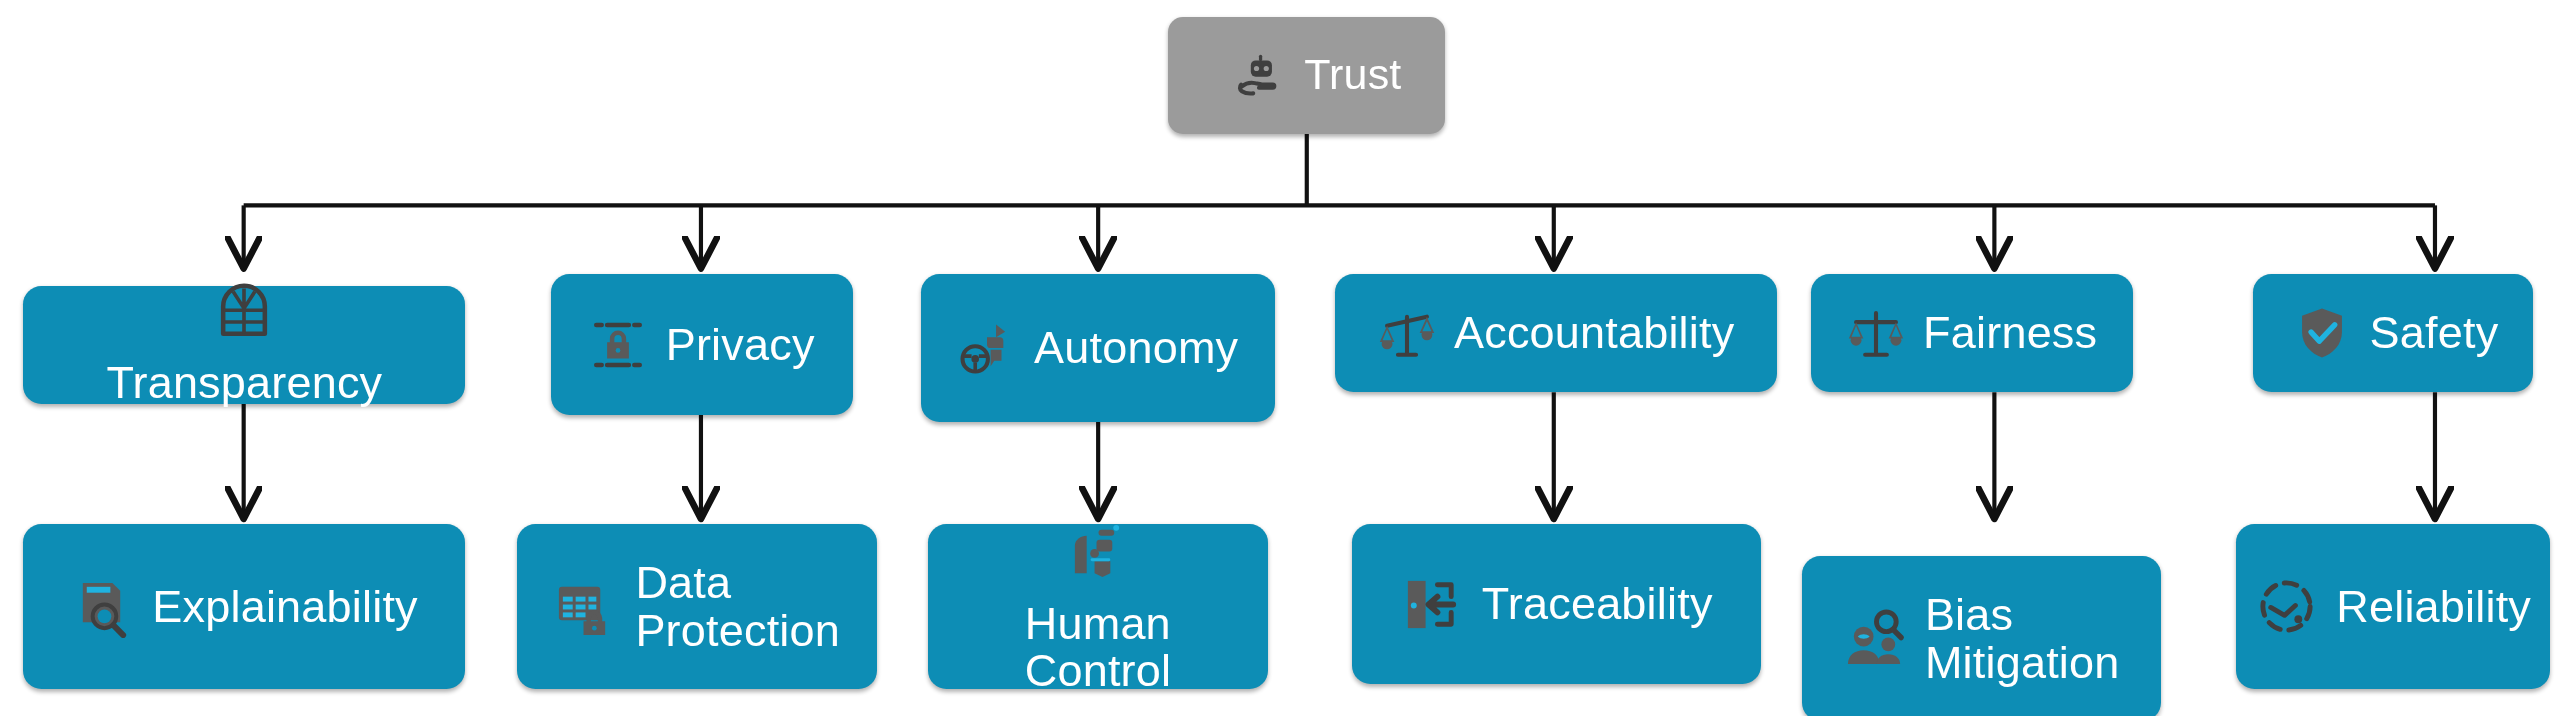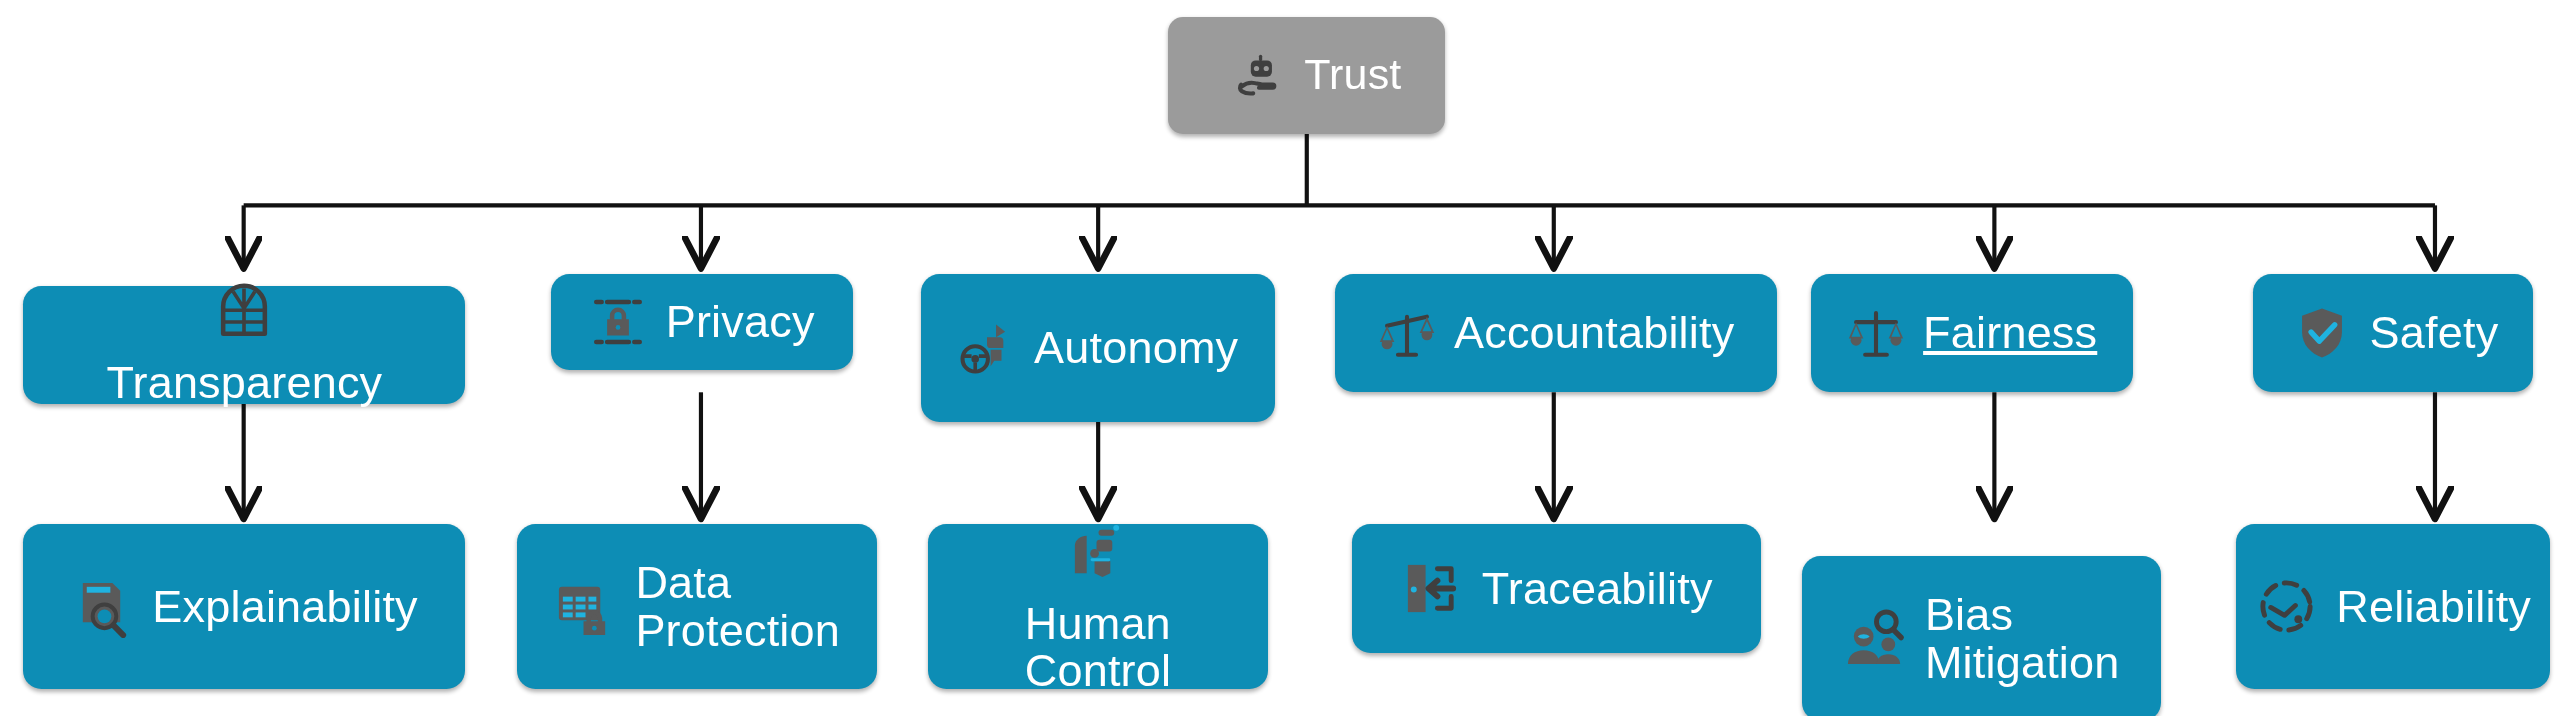--- a/index.html
+++ b/index.html
@@ -123,21 +123,21 @@
   <div class="node pillar" style="left:23.4px; top:286px; width:442px; height:118px;flex-direction:column;">
     <svg class="node-icon" viewBox="0 0 64 64">
       <g fill="none" stroke="#3f3f3f" stroke-width="5" stroke-linejoin="round">
         <path d="M9 56V26a23 23 0 0 1 46 0v30z"></path>
         <path d="M32 6v50M9 30h46M9 43h46M20 9.5 32 28 44 9.5" stroke-width="4"></path>
       </g>
     </svg>
     <span class="node-label">Transparency</span>
   </div>
 
-  <div class="node pillar" style="left:551px; top:274px; width:302px; height:96px;">
+  <div class="node pillar" style="left:551px; top:274px; width:302px; height:141px;">
     <svg class="node-icon" viewBox="0 0 64 64">
       <g stroke="#3f3f3f" stroke-width="5" stroke-linecap="round" fill="none">
         <path d="M8 10h6M20 10h24M50 10h6"></path>
         <path d="M8 54h6M20 54h24M50 54h6"></path>
       </g>
       <g fill="#5a5a5a">
         <path d="M32 16a9 9 0 0 0-9 9v4h-3v18h24V29h-3v-4a9 9 0 0 0-9-9zm0 5a4 4 0 0 1 4 4v4h-8v-4a4 4 0 0 1 4-4z"></path>
         <circle cx="32" cy="38" r="2.6" fill="#0d8db5"></circle>
       </g>
     </svg>
@@ -170,21 +170,21 @@
         <path d="M10 24 2 42h16z"></path>
         <circle cx="10" cy="44" r="6"></circle>
         <path d="M54 14l-8 18h16z"></path>
         <circle cx="54" cy="34" r="6"></circle>
       </g>
       <path d="M10 28 5 40h10zM54 19l-5 11h10z" fill="#0d8db5"></path>
     </svg>
     <span class="node-label">Accountability</span>
   </div>
 
-  <div class="node pillar" style="left:1811px; top:274px; width:322px; height:118px;text-decoration:underline;">
+  <div class="node pillar" style="left:1811px; top:274px; width:322px; height:118px;">
     <svg class="node-icon" viewBox="0 0 64 64">
       <g stroke="#3f3f3f" stroke-width="4.5" fill="none" stroke-linecap="round">
         <path d="M32 10v46M20 56h24M10 20h44"></path>
       </g>
       <g fill="#5a5a5a">
         <path d="M10 20 2 38h16z"></path>
         <circle cx="10" cy="40" r="6"></circle>
         <path d="M54 20l-8 18h16z"></path>
         <circle cx="54" cy="40" r="6"></circle>
       </g>
@@ -245,21 +245,21 @@
       </g>
       <g fill="#1fb3e0">
         <circle cx="50" cy="10" r="3"></circle>
         <rect x="24" y="41" width="20" height="3" rx="1.5"></rect>
       </g>
     </svg>
     <span class="node-label">Human
 Control</span>
   </div>
 
-  <div class="node leaf" style="left:1352px; top:524px; width:409px; height:129px;">
+  <div class="node leaf" style="left:1352px; top:524px; width:409px; height:160px;">
     <svg class="node-icon" viewBox="0 0 64 64">
       <path d="M8 8h18v48H8z" fill="#5a5a5a"></path>
       <circle cx="14" cy="33" r="3" fill="#1fb3e0"></circle>
       <path d="M38 12h14v12M38 52h14V40" fill="none" stroke="#3f3f3f" stroke-width="5" stroke-linecap="round" stroke-linejoin="round"></path>
       <path d="M54 32H30M38 24l-9 8 9 8" fill="none" stroke="#3f3f3f" stroke-width="6" stroke-linecap="round" stroke-linejoin="round"></path>
     </svg>
     <span class="node-label">Traceability</span>
   </div>
 
   <div class="node leaf" style="left:1802px; top:524px; width:359px; height:165px;margin-top:32px;">

